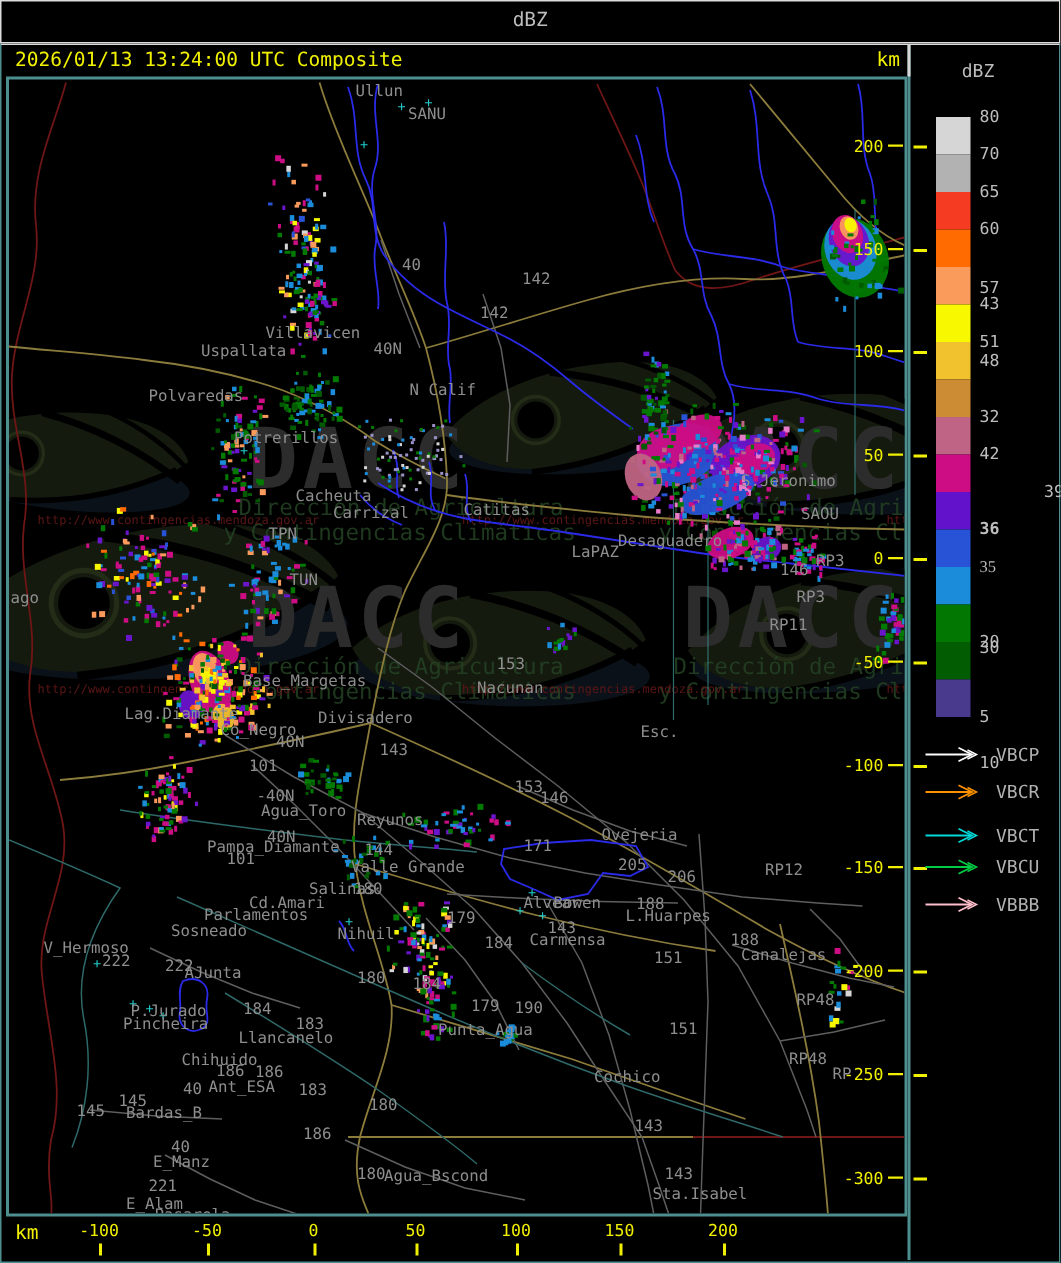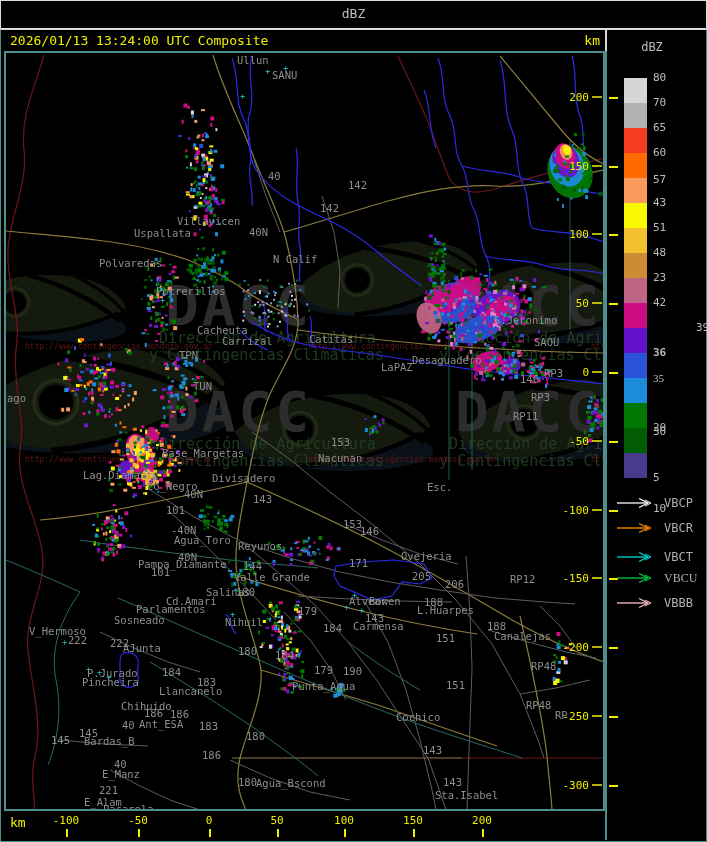--- a/index.html
+++ b/index.html
@@ -2268,29 +2268,29 @@
   <div id="swatches">
       <div class="swatch" style="top: 49px; background: rgb(214, 214, 214);"></div>
       <div class="swatch-label" style="top: 41px;">80</div>
       <div class="swatch" style="top: 74px; background: rgb(178, 178, 178);"></div>
       <div class="swatch-label" style="top: 66px;">70</div>
       <div class="swatch" style="top: 99px; background: rgb(245, 60, 34);"></div>
       <div class="swatch-label" style="top: 91px;">65</div>
       <div class="swatch" style="top: 124px; background: rgb(255, 107, 0);"></div>
       <div class="swatch-label" style="top: 116px;">60</div>
       <div class="swatch" style="top: 149px; background: rgb(251, 155, 91);"></div>
-      <div class="swatch-label" style="top: 143px;">57</div>
+      <div class="swatch-label" style="top: 155px;">57</div>
       <div class="swatch" style="top: 174px; background: rgb(248, 248, 0);"></div>
       <div class="swatch-label" style="top: 166px;">43</div>
       <div class="swatch" style="top: 199px; background: rgb(242, 193, 46);"></div>
       <div class="swatch-label" style="top: 191px;">51</div>
       <div class="swatch" style="top: 224px; background: rgb(204, 140, 52);"></div>
-      <div class="swatch-label" style="top: 216px;">48</div>
+      <div class="swatch-label" style="top: 204px;">48</div>
       <div class="swatch" style="top: 249px; background: rgb(191, 100, 132);"></div>
-      <div class="swatch-label" style="top: 241px;">23</div>
+      <div class="swatch-label" style="top: 241px;">32</div>
       <div class="swatch" style="top: 274px; background: rgb(204, 13, 132);"></div>
       <div class="swatch-label" style="top: 266px;">42</div>
       <div class="swatch" style="top: 299px; background: rgb(99, 18, 204);"></div>
       <div class="swatch-label" style="top: 291px; margin-left: 43px;">39</div>
       <div class="swatch" style="top: 324px; background: rgb(40, 83, 214);"></div>
       <div class="swatch-label" style="top: 316px; font-weight: bold;">36</div>
       <div class="swatch" style="top: 349px; background: rgb(27, 140, 217);"></div>
       <div class="swatch-label" style="top: 341px; font-family: Liberation Serif, serif;">35</div>
       <div class="swatch" style="top: 374px; background: rgb(2, 120, 2);"></div>
       <div class="swatch-label" style="top: 366px; margin-top: 29px;">30</div>
@@ -2318,21 +2318,21 @@
         <span class="arrow-label">VBCR</span>
       </div>
       <div class="arrow-row" style="top: 520px;">
         <svg width="44" height="12">
           <line x1="2" y1="6" x2="32" y2="6" stroke="#00d8d8" stroke-width="1.3"></line>
           <path d="M24,1.5 L33,6 L24,10.5" fill="none" stroke="#00d8d8" stroke-width="1.2"></path>
           <path d="M30,3 L36,6 L30,9" fill="none" stroke="#00d8d8" stroke-width="1"></path>
         </svg>
         <span class="arrow-label">VBCT</span>
       </div>
-      <div class="arrow-row" style="top: 541px; font-family: Liberation Serif, serif;">
+      <div class="arrow-row" style="top: 541px;">
         <svg width="44" height="12">
           <line x1="2" y1="6" x2="32" y2="6" stroke="#00cc44" stroke-width="1.3"></line>
           <path d="M24,1.5 L33,6 L24,10.5" fill="none" stroke="#00cc44" stroke-width="1.2"></path>
           <path d="M30,3 L36,6 L30,9" fill="none" stroke="#00cc44" stroke-width="1"></path>
         </svg>
         <span class="arrow-label">VBCU</span>
       </div>
       <div class="arrow-row" style="top: 566px;">
         <svg width="44" height="12">
           <line x1="2" y1="6" x2="32" y2="6" stroke="#ffc0cb" stroke-width="1.3"></line>

